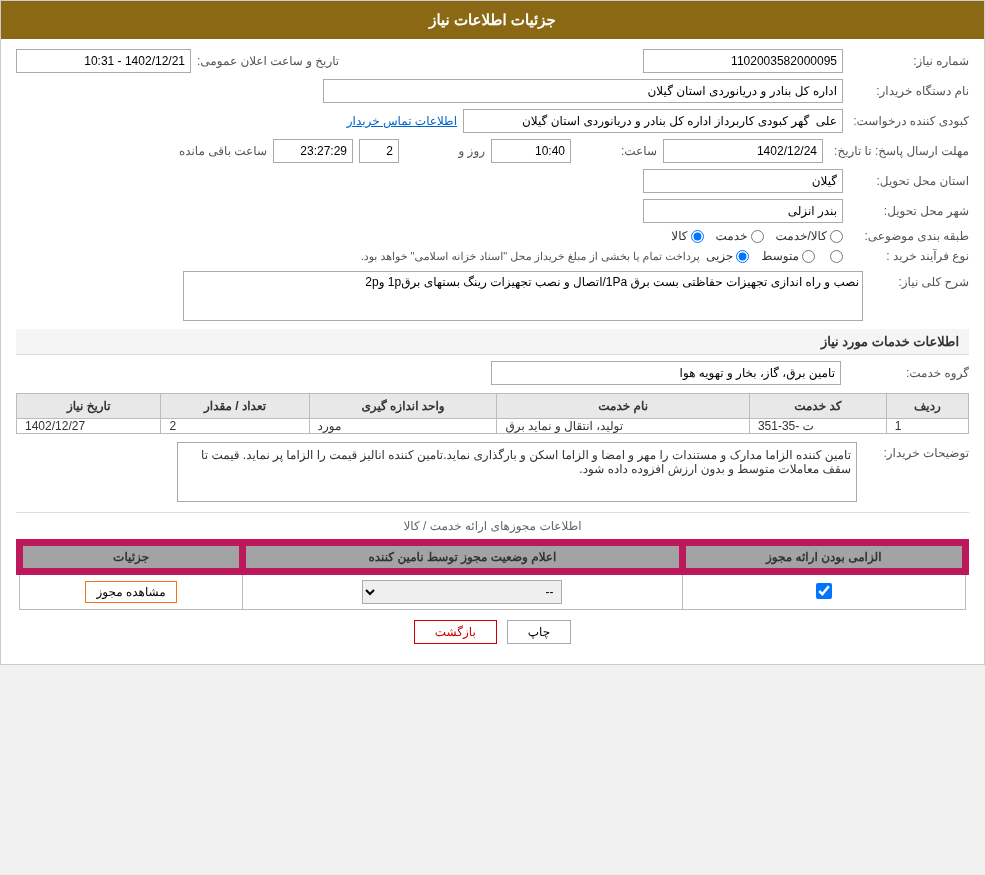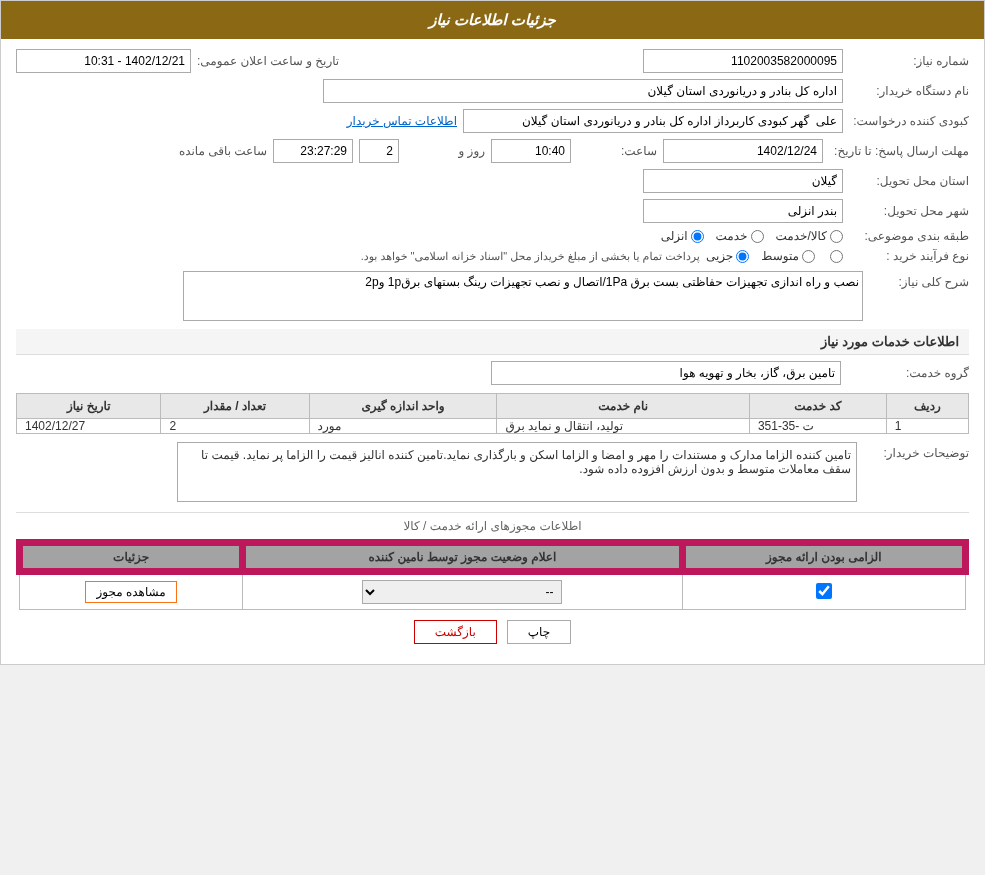--- a/index.html
+++ b/index.html
@@ -16,21 +16,20 @@
       background: #fff;
       border: 1px solid #ccc;
     }
     .header-bar {
       background: #8B6914;
       color: #fff;
       text-align: center;
       padding: 10px;
       font-size: 15px;
       font-weight: bold;
-      font-style: italic;
     }
     .content {
       padding: 10px 15px;
     }
     .form-row {
       display: flex;
       align-items: center;
       margin-bottom: 6px;
       gap: 6px;
     }
@@ -234,21 +233,21 @@
         <label class="radio-item">
           <input type="radio" name="category" style=""> 
             <span>کالا/خدمت</span>
         </label>
         <label class="radio-item">
           <input type="radio" name="category" style=""> 
             <span>خدمت</span>
         </label>
         <label class="radio-item">
           <input type="radio" name="category" checked="" style=""> 
-            <span>انزلی</span>
+            <span>کالا</span>
         </label>
       </div>
     </div>
 
     <div class="form-row">
       <span class="label">نوع فرآیند خرید :</span>
       <div class="radio-group">
         <label class="radio-item">
           <input type="radio" name="process" style=""> 
             <span></span>

